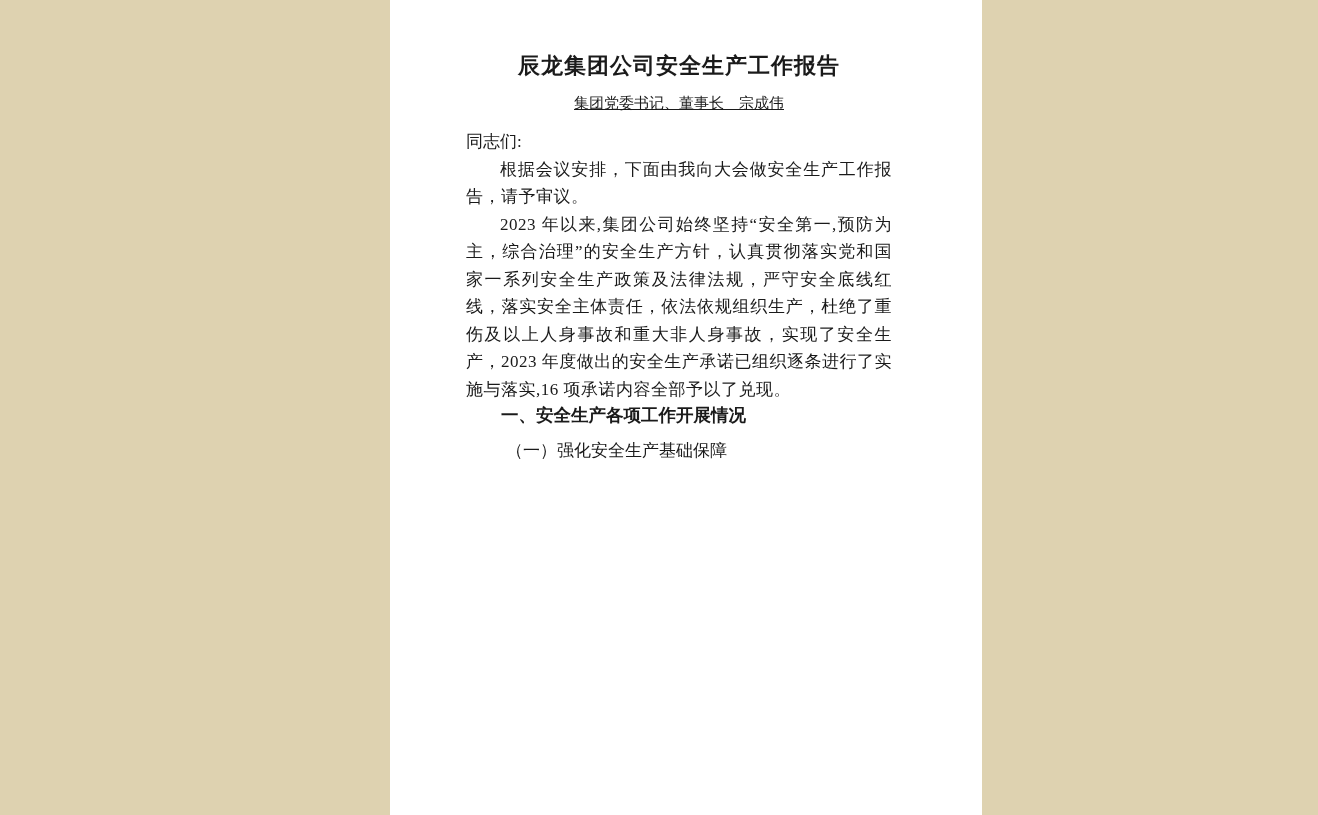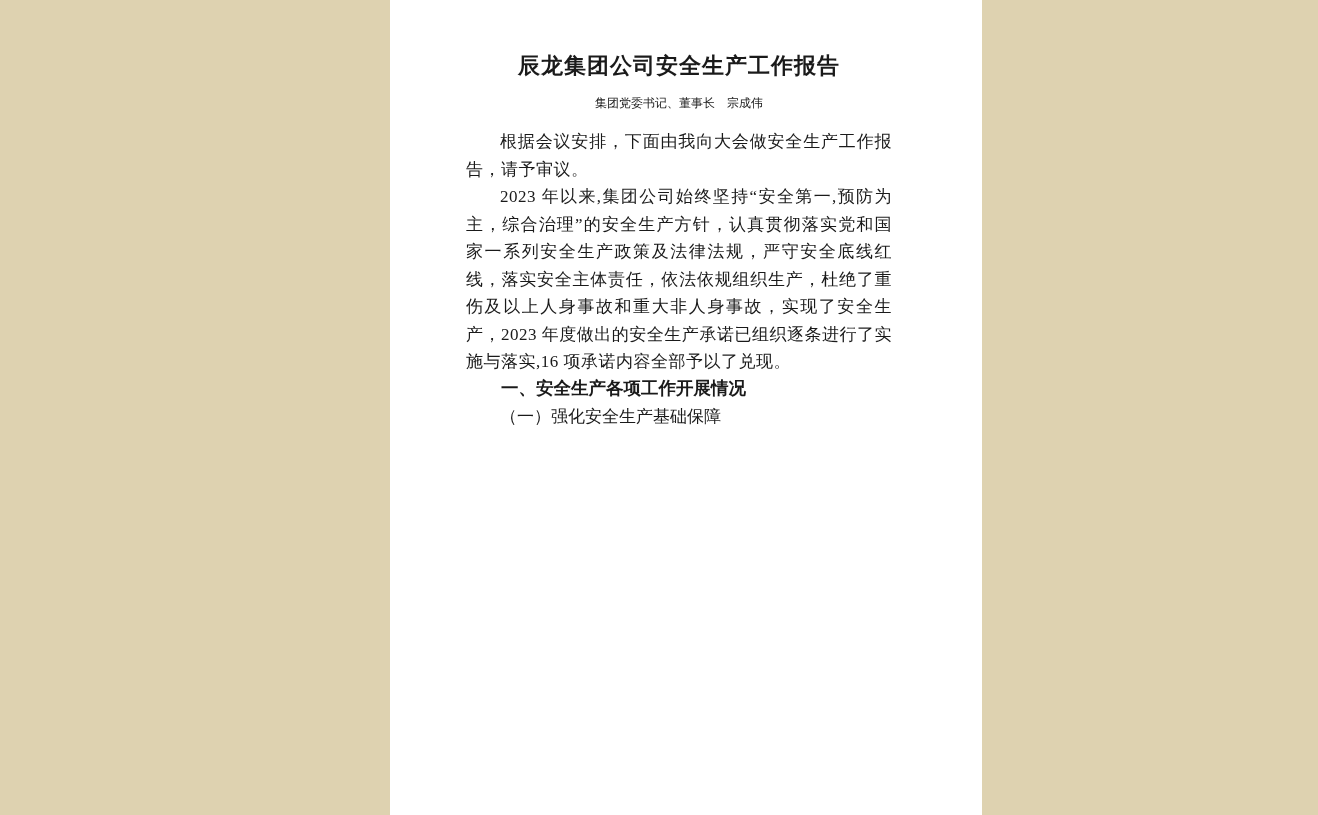--- a/index.html
+++ b/index.html
@@ -30,24 +30,25 @@
   .doc-title {
     font-family: "Liberation Serif", serif;
     font-weight: bold;
     font-size: 22px;
     line-height: 32px;
     text-align: center;
     margin: 0 0 6px 0;
     letter-spacing: 1px;
   }
   .doc-byline {
-    font-size: 12px;
+    font-size: 15px;
     line-height: 30px;
     text-align: center;
     margin: 0 0 10px 0;
+    text-decoration: underline;
   }
   .salutation {
     font-size: 17px;
     line-height: 27.5px;
     margin: 0;
   }
   .para {
     font-size: 17px;
     line-height: 27.5px;
     margin: 0;
@@ -60,29 +61,30 @@
     font-family: Liberation Mono, monospace;
     font-weight: bold;
     font-size: 17.5px;
     line-height: 27.5px;
     margin: 0;
     text-indent: 2em;
   }
   .subsection-heading {
     font-size: 17px;
     line-height: 27.5px;
-    margin: 0;
+    margin: 6px;
     text-indent: 2em;
   }
 </style>
 </head>
 <body>
 
 <div class="canvas">
   <div class="paper">
     <h1 class="doc-title">辰龙集团公司安全生产工作报告</h1>
     <div class="doc-byline">集团党委书记、董事长　宗成伟</div>
+    <p class="salutation">同志们:</p>
     <p class="para">根据会议安排，下面由我向大会做安全生产工作报告，请予审议。</p>
     <p class="para">2023 年以来,集团公司始终坚持“安全第一,预防为主，综合治理”的安全生产方针，认真贯彻落实党和国家一系列安全生产政策及法律法规，严守安全底线红线，落实安全主体责任，依法依规组织生产，杜绝了重伤及以上人身事故和重大非人身事故，实现了安全生产，2023 年度做出的安全生产承诺已组织逐条进行了实施与落实,16 项承诺内容全部予以了兑现。</p>
     <h2 class="section-heading">一、安全生产各项工作开展情况</h2>
     <p class="subsection-heading">（一）强化安全生产基础保障</p>
   </div>
 </div>
 
 </body></html>

